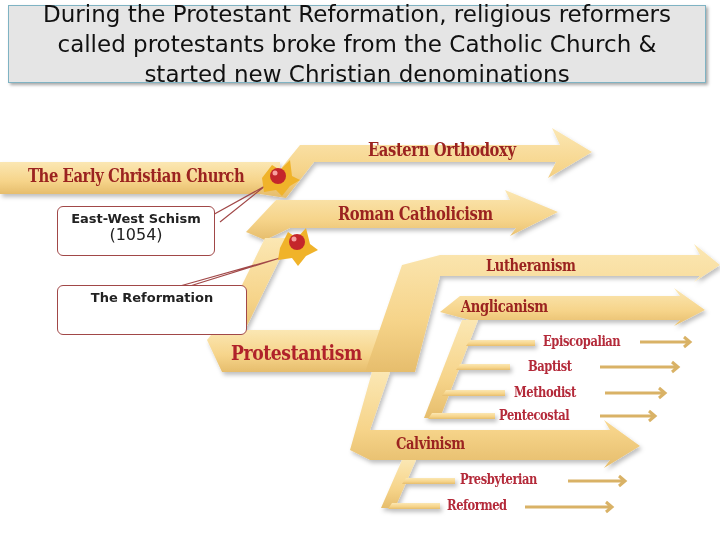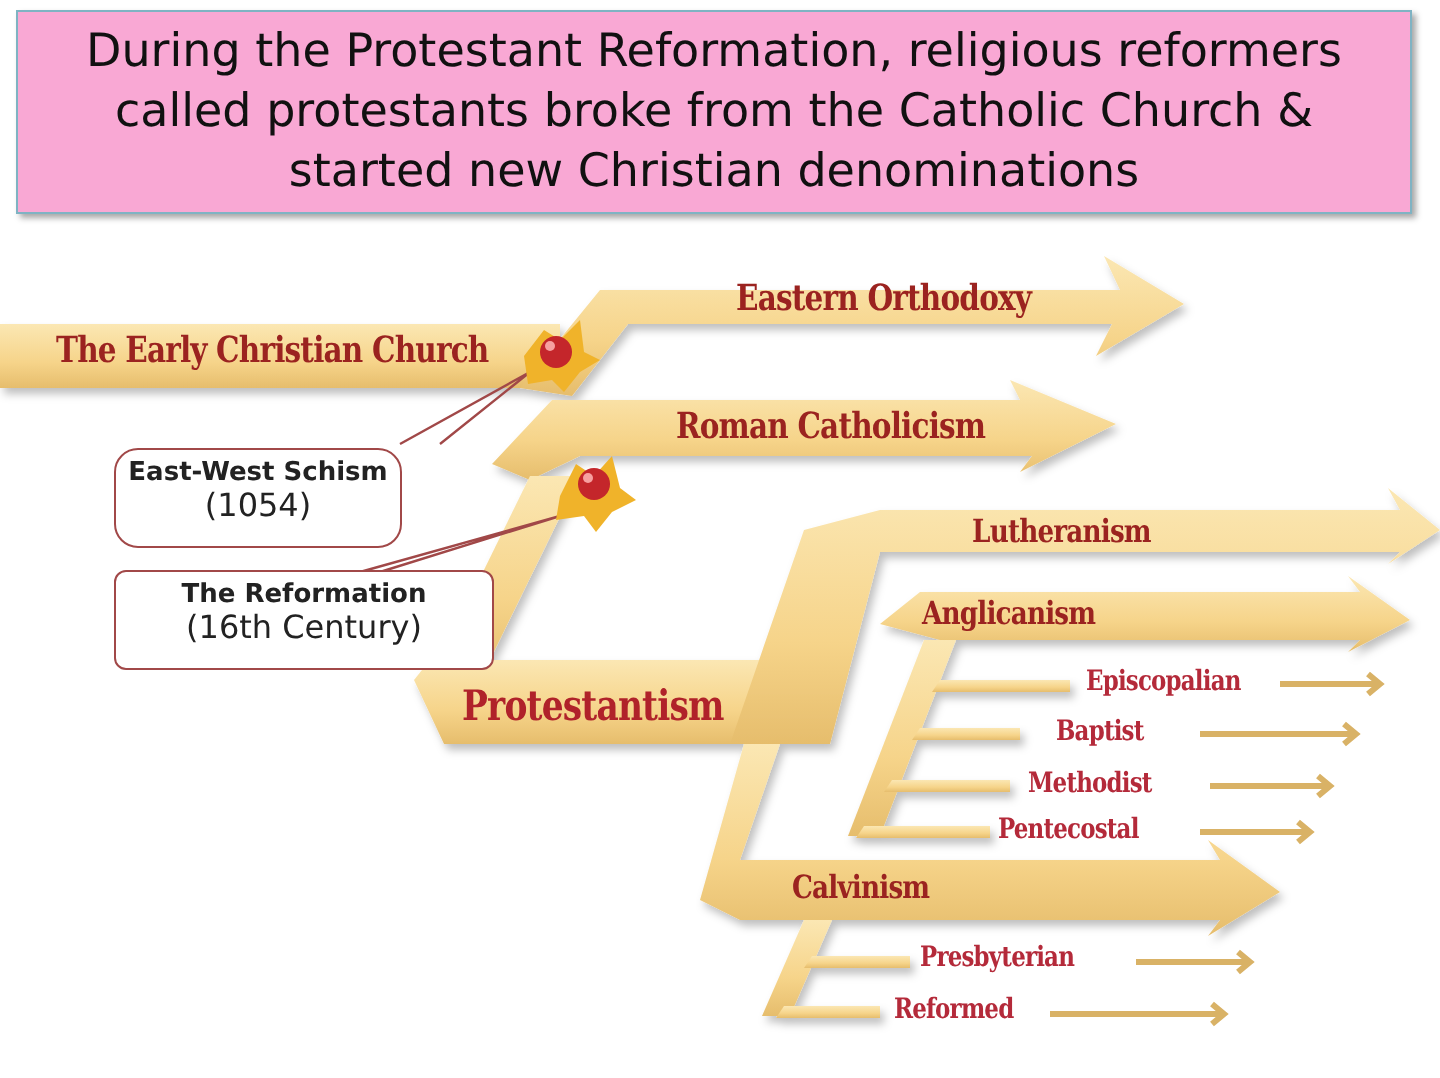--- a/index.html
+++ b/index.html
@@ -1,17 +1,17 @@
 <!DOCTYPE html>
 <html><head>
 <meta charset="utf-8">
 <style>
   html, body { margin:0; padding:0; }
   body { width:720px; height:539px; background:#ffffff; position:relative; overflow:hidden; font-family:"Liberation Sans", sans-serif; }
-  .title-box { position:absolute; left:8px; top:5px; width:698px; height:102px; background:#f9a8d4; border:1px solid #7fb3c3; box-shadow:2px 2px 3px rgba(0,0,0,0.35); box-sizing:border-box; display:flex; align-items:center; justify-content:center; text-align:center; }
+  .title-box { position:absolute; left:8px; top:5px; width:698px; height:78px; background:#e5e5e5; border:1px solid #7fb3c3; box-shadow:2px 2px 3px rgba(0,0,0,0.35); box-sizing:border-box; display:flex; align-items:center; justify-content:center; text-align:center; }
   .title-text { font-family:"DejaVu Sans", sans-serif; font-size:23px; line-height:30px; color:#111; padding:0 8px; }
   svg.diagram { position:absolute; left:0; top:0; }
   .lbl { position:absolute; font-family:"DejaVu Sans", sans-serif; font-weight:bold; white-space:nowrap; color:#9b2320; letter-spacing:-0.5px; }
   .lbl.big { font-size:18px; font-family:"DejaVu Serif", serif; transform:scaleX(0.82); transform-origin:left center; }
   .lbl.mid { font-size:16px; font-family:"DejaVu Serif", serif; transform:scaleX(0.82); transform-origin:left center; }
   .lbl.sub { font-size:14px; color:#b42a3a; font-family:"DejaVu Serif", serif; transform:scaleX(0.82); transform-origin:left center; }
   .lbl.huge { font-size:21px; font-family:"DejaVu Serif", serif; transform:scaleX(0.82); transform-origin:left center; color:#b0222a; }
   .callout { position:absolute; background:#fff; border:1.5px solid #a14848; border-radius:6px; box-sizing:border-box; text-align:center; font-family:"DejaVu Sans", sans-serif; color:#222; }
   .callout .c-title { font-weight:bold; font-size:13px; line-height:16px; margin-top:4px; }
   .callout .c-sub { font-size:16px; line-height:15px; }
@@ -97,20 +97,19 @@
 <div class="lbl mid" style="left:486px; top:256px;">Lutheranism</div>
 <div class="lbl mid" style="left:461px; top:297px;">Anglicanism</div>
 <div class="lbl sub" style="left:543px; top:333px;">Episcopalian</div>
 <div class="lbl sub" style="left:528px; top:358px;">Baptist</div>
 <div class="lbl sub" style="left:514px; top:384px;">Methodist</div>
 <div class="lbl sub" style="left:499px; top:407px;">Pentecostal</div>
 <div class="lbl mid" style="left:396px; top:434px;">Calvinism</div>
 <div class="lbl sub" style="left:460px; top:471px;">Presbyterian</div>
 <div class="lbl sub" style="left:447px; top:497px;">Reformed</div>
 
-<div class="callout" style="left:57px; top:224px; width:144px; height:50px;border-radius:12px;">
+<div class="callout" style="left:57px; top:206px; width:158px; height:50px;">
   <div class="c-title">East-West Schism</div>
   <div class="c-sub">(1054)</div>
 </div>
 <div class="callout" style="left:57px; top:285px; width:190px; height:50px;">
   <div class="c-title">The Reformation</div>
-  <div class="c-sub">(16th Century)</div>
 </div>
 
 </body></html>

